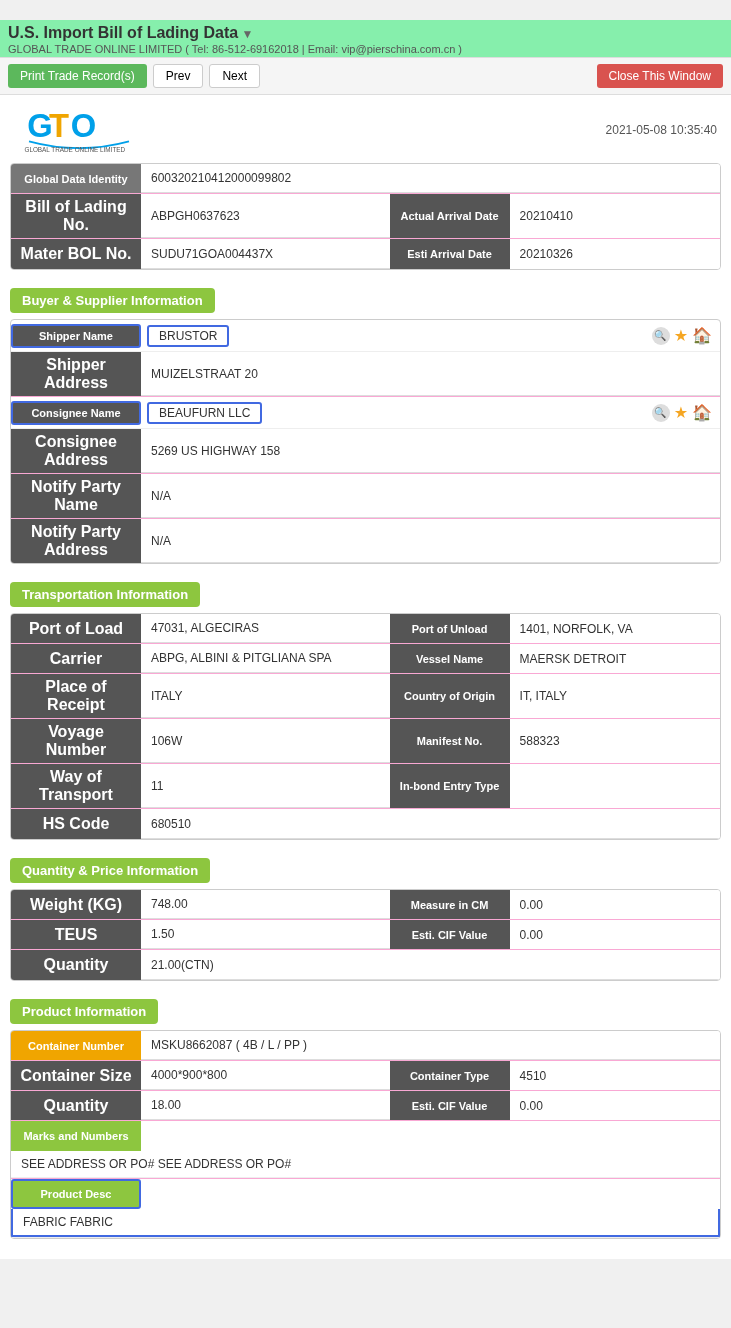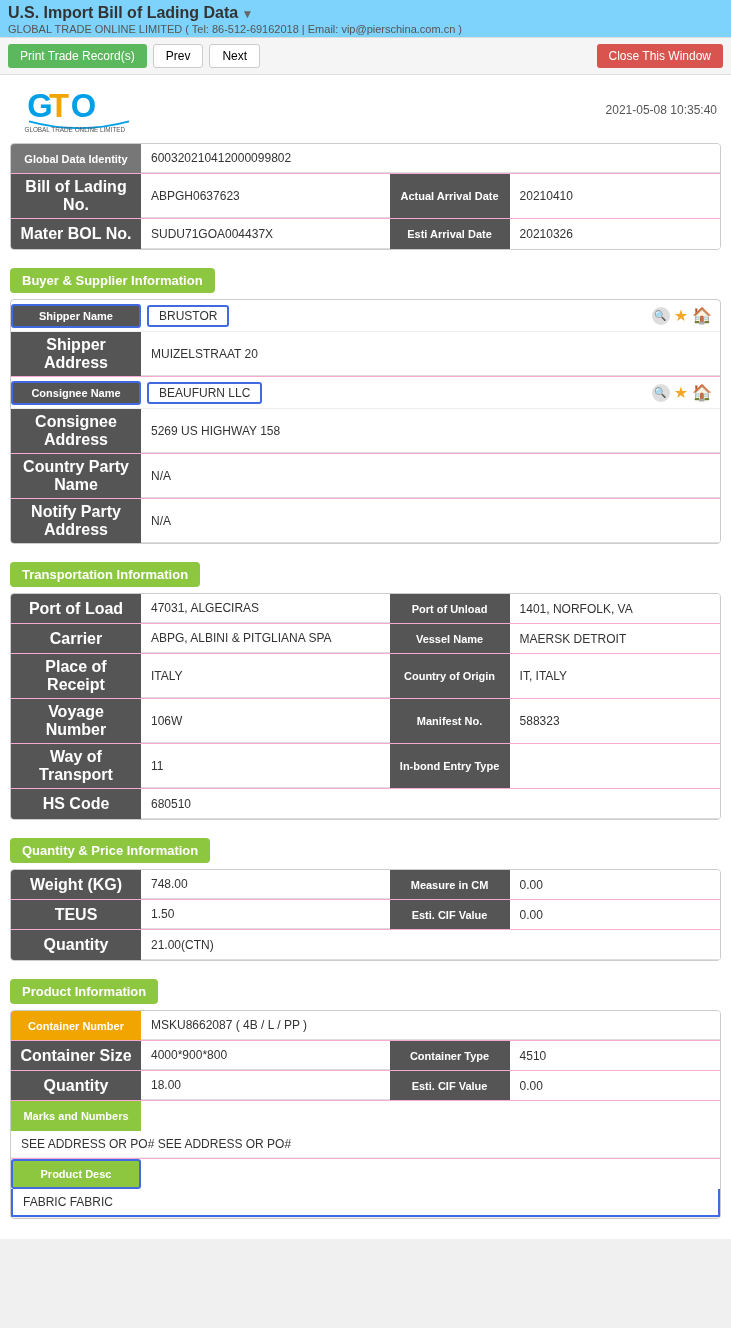--- a/index.html
+++ b/index.html
@@ -4,23 +4,24 @@
   <style>
     * { box-sizing: border-box; margin: 0; padding: 0; }
     body {
       font-family: Arial, sans-serif;
       font-size: 12px;
       background: #f0f0f0;
       width: 731px;
       min-height: 1328px;
     }
     .top-bar {
-      background: #7dd3fc;
+      background: #86efac;
       padding: 4px 8px 2px 8px;
       border-bottom: 1px solid #ddd;
+      margin-top: 20px;
     }
     .top-bar h1 {
       font-size: 16px;
       font-weight: bold;
       color: #333;
       display: inline-block;
     }
     .top-bar .arrow { font-size: 12px; color: #666; cursor: pointer; }
     .top-bar .subtitle {
       font-size: 11px;
@@ -370,21 +371,21 @@
         </div>
       </div>
     </div>
 
     <div class="info-row">
       <div class="info-label">Consignee Address</div>
       <div class="info-value">5269 US HIGHWAY 158</div>
     </div>
 
     <div class="info-row">
-      <div class="info-label">Country Party Name</div>
+      <div class="info-label">Notify Party Name</div>
       <div class="info-value">N/A</div>
     </div>
 
     <div class="info-row">
       <div class="info-label">Notify Party Address</div>
       <div class="info-value">N/A</div>
     </div>
   </div>
 
   

